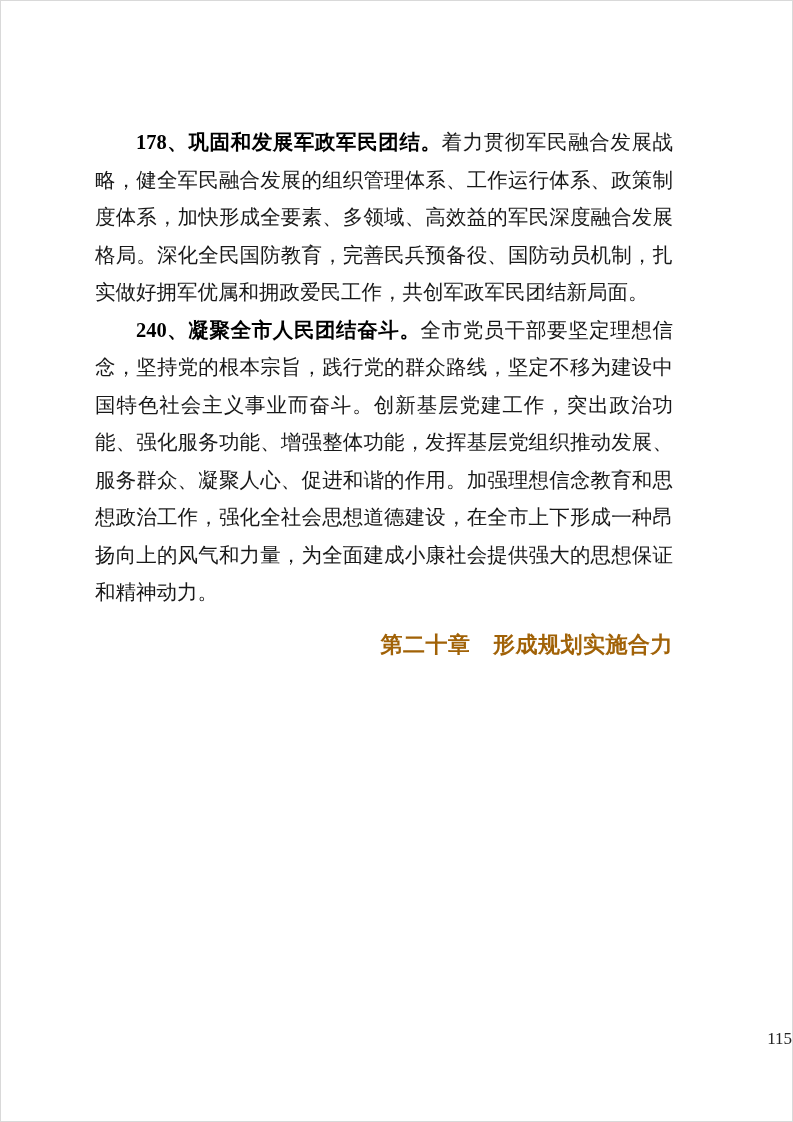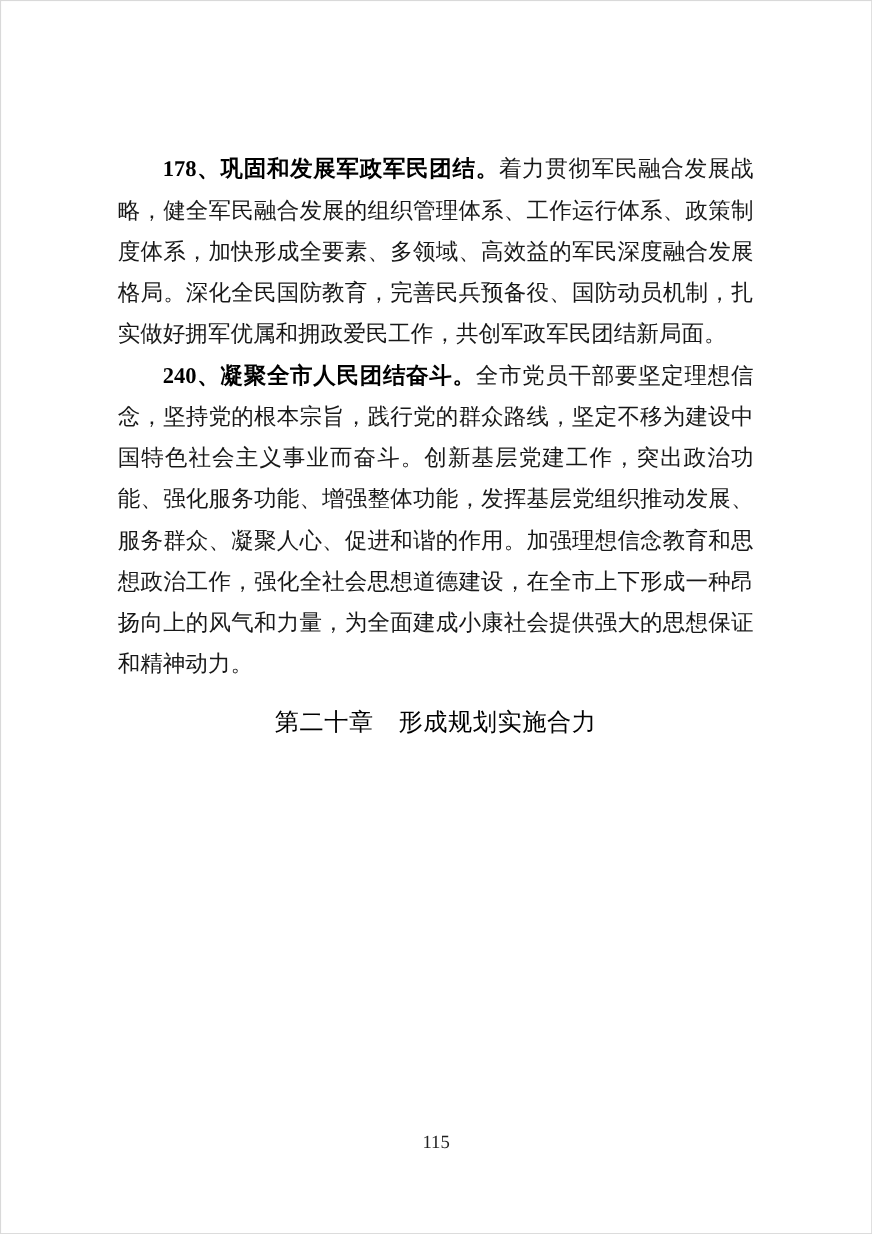--- a/index.html
+++ b/index.html
@@ -13,57 +13,56 @@
     font-family: "Liberation Serif", serif;
   }
   .page {
     position: absolute;
     inset: 0;
     background: #ffffff;
     border: 1px solid #d9d9d9;
   }
   .content {
     position: absolute;
-    left: 106px;
+    left: 94px;
     top: 123px;
     width: 578px;
-    margin-top: 12px;
   }
   .para {
     margin: 0;
     font-size: 20.5px;
     line-height: 37.5px;
     color: #181818;
     text-align: justify;
     text-justify: inter-ideograph;
     text-indent: 2em;
     font-family: "Liberation Serif", serif;
   }
   .para .lead {
     font-weight: 700;
     color: #000000;
   }
   .chapter-heading {
     margin: 14px 0 22px 0;
     padding: 0;
     text-indent: 0;
-    text-align: center;
+    text-align: right;
     font-family: "Liberation Sans", sans-serif;
     font-size: 22px;
-    font-weight: 400;
+    font-weight: 700;
     line-height: 37.5px;
     letter-spacing: 0.5px;
-    color: #000000;
+    color: #a16207;
   }
   .page-footer {
     position: absolute;
     left: 0;
     right: 0;
     top: 1028px;
-    text-align: center;
+    text-align: right;
     font-size: 17px;
     color: #222222;
     font-family: "Liberation Serif", serif;
   }
 </style>
 </head>
 <body>
 
 <div class="page">
   <div class="content">

